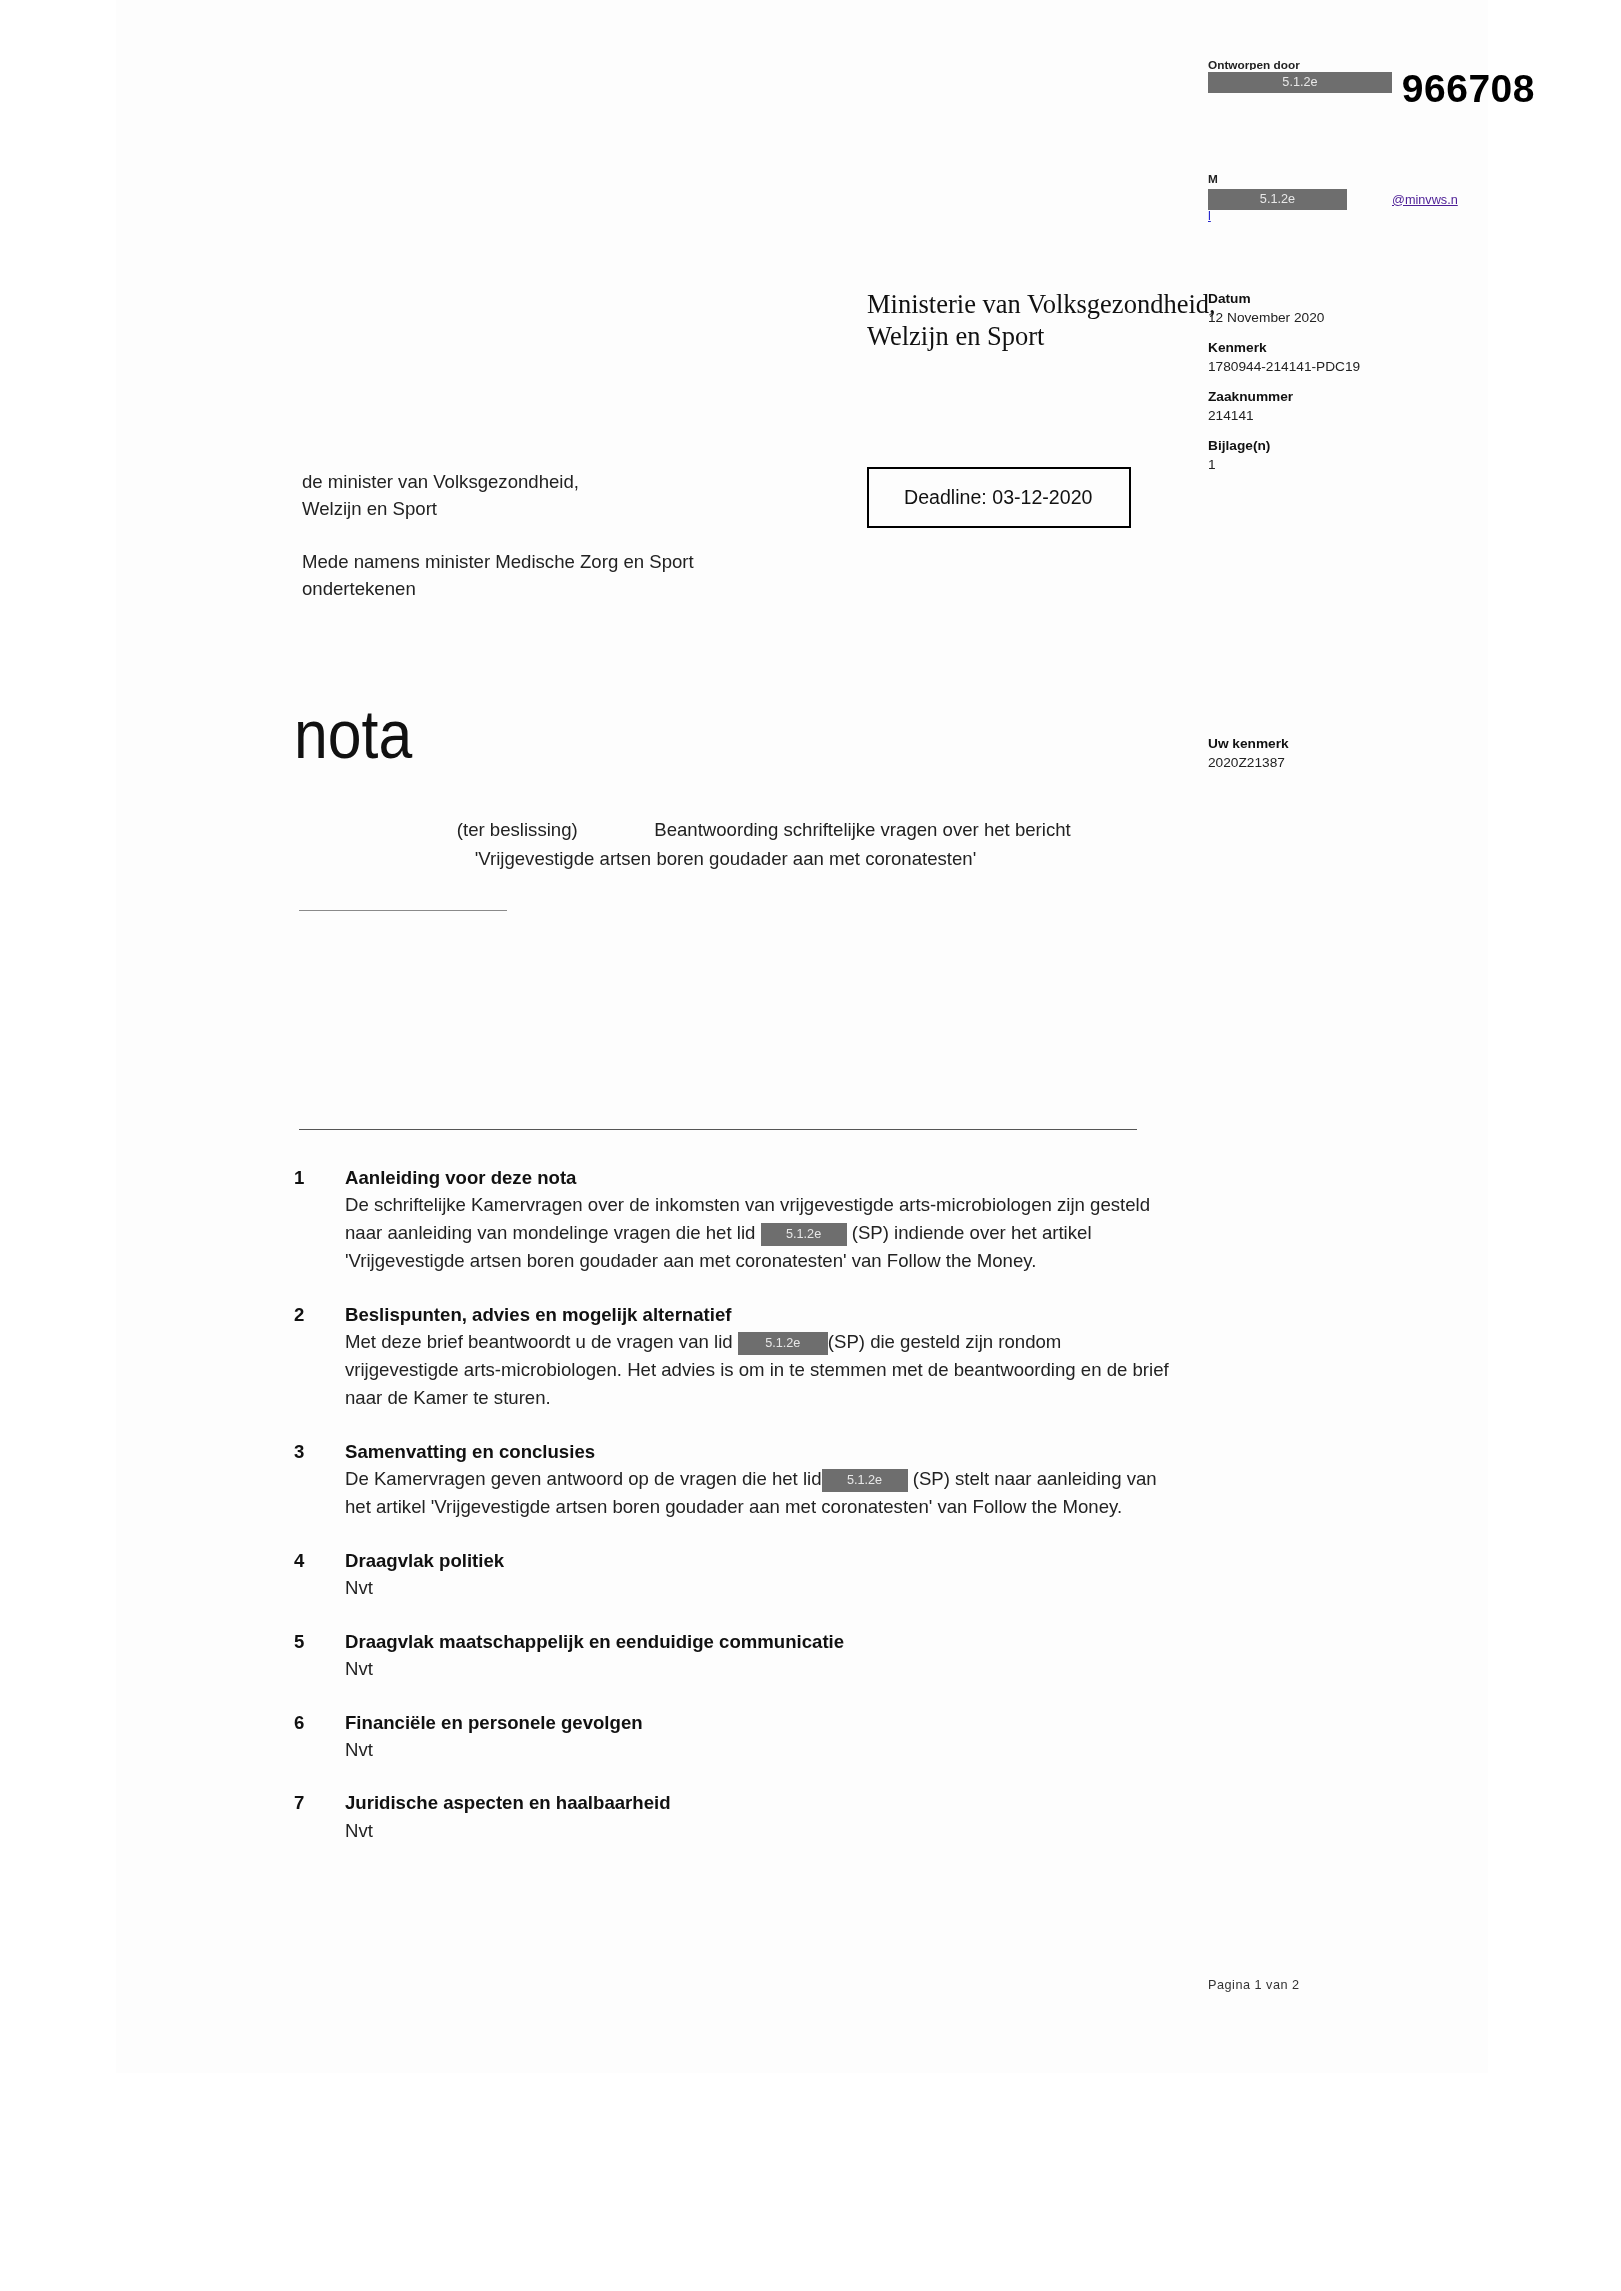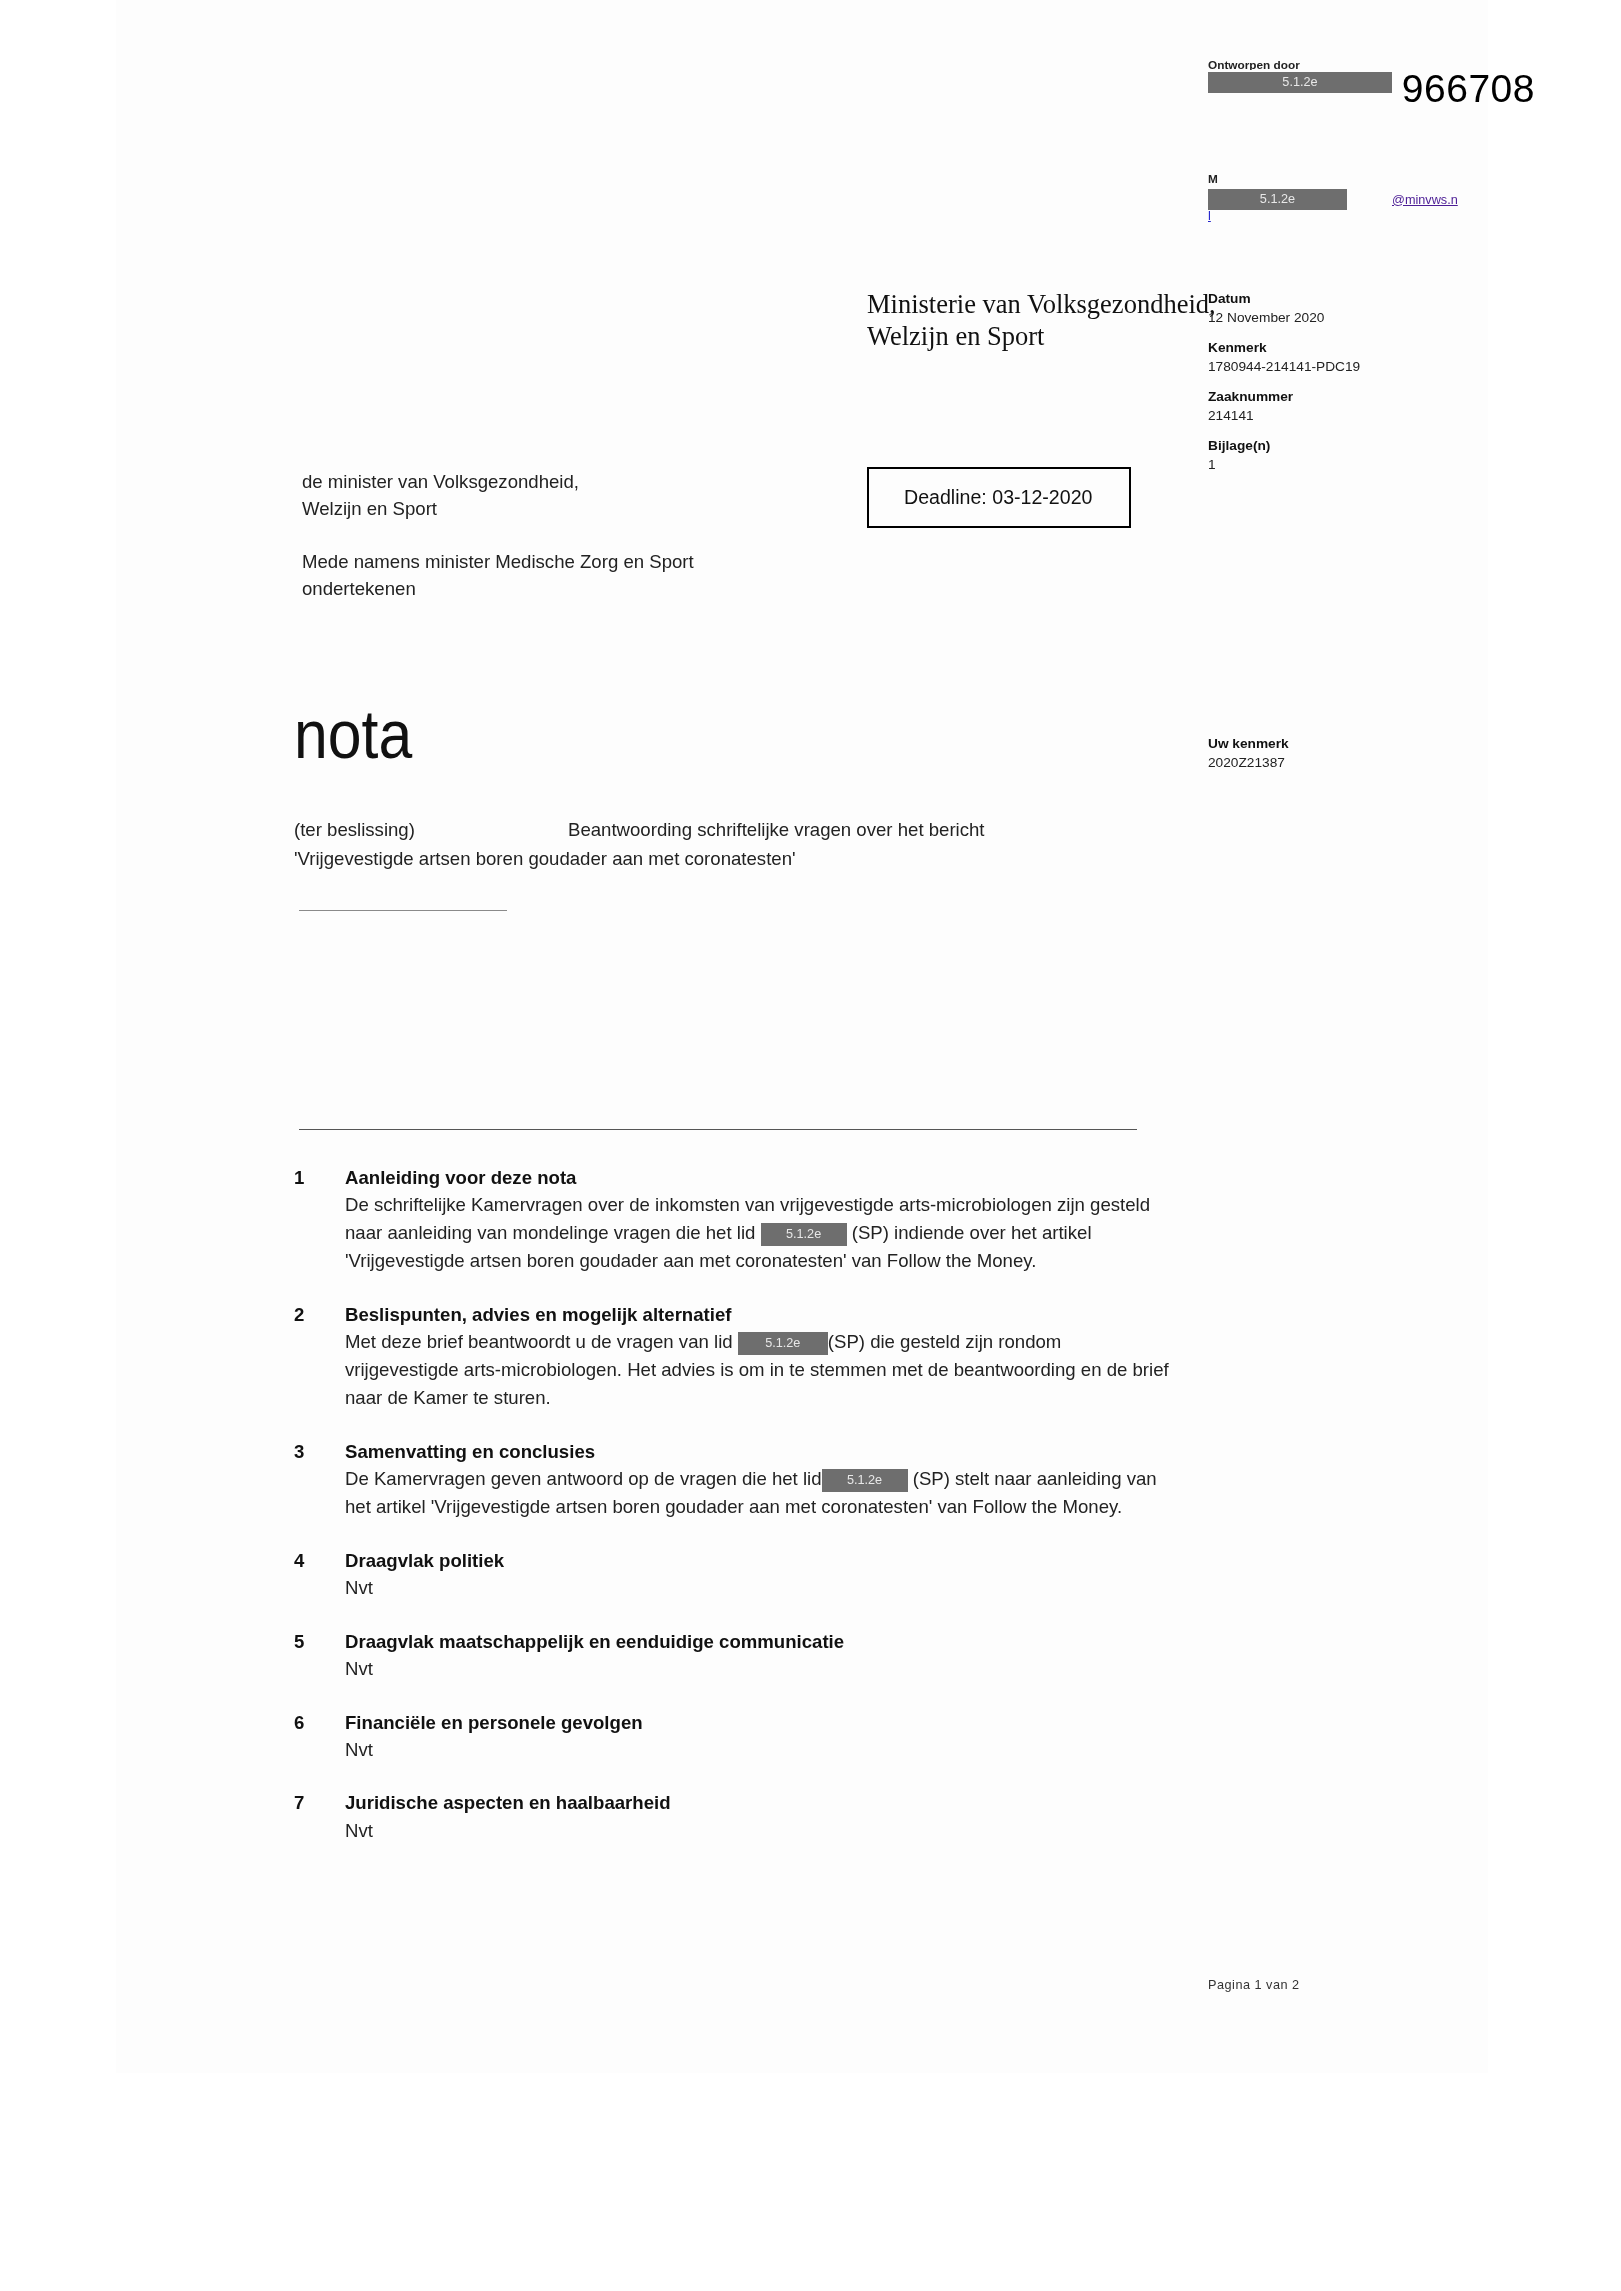--- a/index.html
+++ b/index.html
@@ -27,21 +27,21 @@
     height: 2073px;
     background: #fdfdfd;
   }
 
   
   .doc-number {
     position: absolute;
     right: 86px;
     top: 67px;
     font-size: 39px;
-    font-weight: 400;
+    font-weight: 700;
     letter-spacing: 0.5px;
     color: #000;
     font-family: "Liberation Sans", sans-serif;
   }
 
   
   .redaction {
     display: inline-block;
     background: #6e6e6e;
     color: #e8e8e8;
@@ -202,20 +202,21 @@
 
   
   .subject {
     position: absolute;
     left: 294px;
     top: 815px;
     width: 863px;
     font-size: 18.6px;
     line-height: 29px;
     color: #222;
+    text-align: center;
   }
   .subject .kind {
     display: inline-block;
     width: 274px;
   }
 
   .rule-short {
     position: absolute;
     left: 299px;
     top: 910px;

